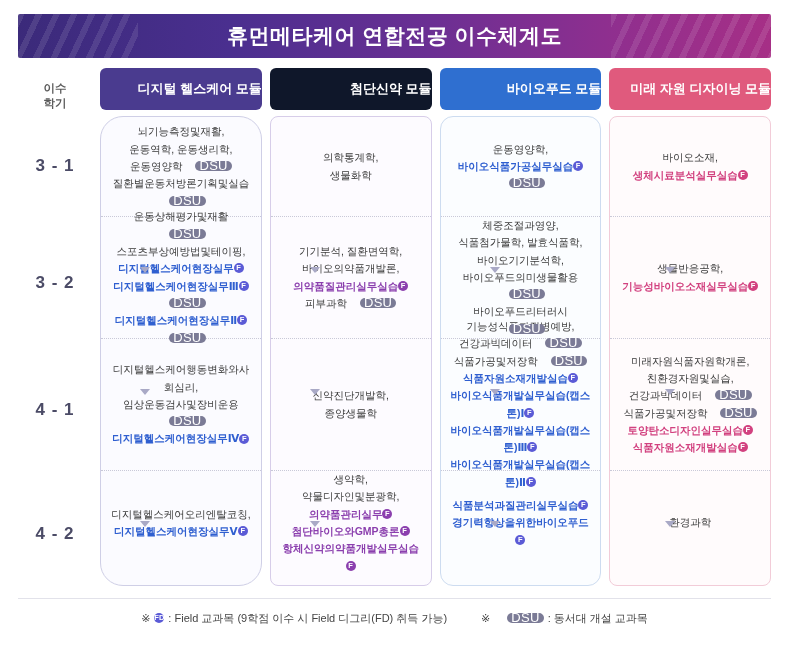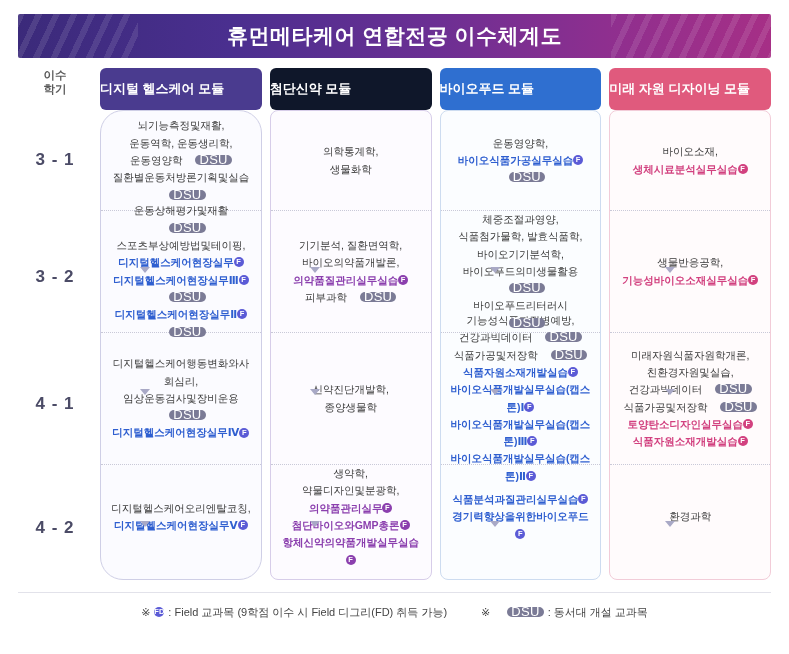--- a/index.html
+++ b/index.html
@@ -37,39 +37,40 @@
 
   
   .grid{
     display:grid;
     grid-template-columns:74px 1fr 1fr 1fr 1fr;
     column-gap:8px;
     width:753px;
   }
   .head-cell{
     height:42px;border-radius:6px;
-    display:flex;align-items:center;justify-content:flex-start;
+    display:flex;align-items:center;justify-content:flex-end;
     color:#fff;font-size:13px;font-weight:bold;
+    margin-bottom:6px;
   }
   .head-sem{
     background:#ffffff;color:#5a5a5a;font-weight:bold;font-size:11.5px;
     line-height:1.25;text-align:center;flex-direction:column;
   }
   .head-sem span{display:block;}
 
   
   .col-body{
     border-radius:8px;
     border:1px solid #d8d8e4;
     background:#fdfdff;
     overflow:hidden;
   }
   .col-body.c0{border-color:#cfcfe6;background:#fbfbff;border-radius:23px;}
   .col-body.c1{border-color:#d7cde9;background:#fdfbff;}
-  .col-body.c2{border-color:#cddcf0;background:#fbfdff;}
+  .col-body.c2{border-color:#cddcf0;background:#fbfdff;border-radius:13px;}
   .col-body.c3{border-color:#f2ccd8;background:#fffbfc;}
 
   .sem-col{display:flex;flex-direction:column;}
   .sem-label{
     display:flex;align-items:center;justify-content:center;
     font-size:17px;font-weight:bold;color:#4b4b66;
     letter-spacing:1px;
   }
 
   .cell{

